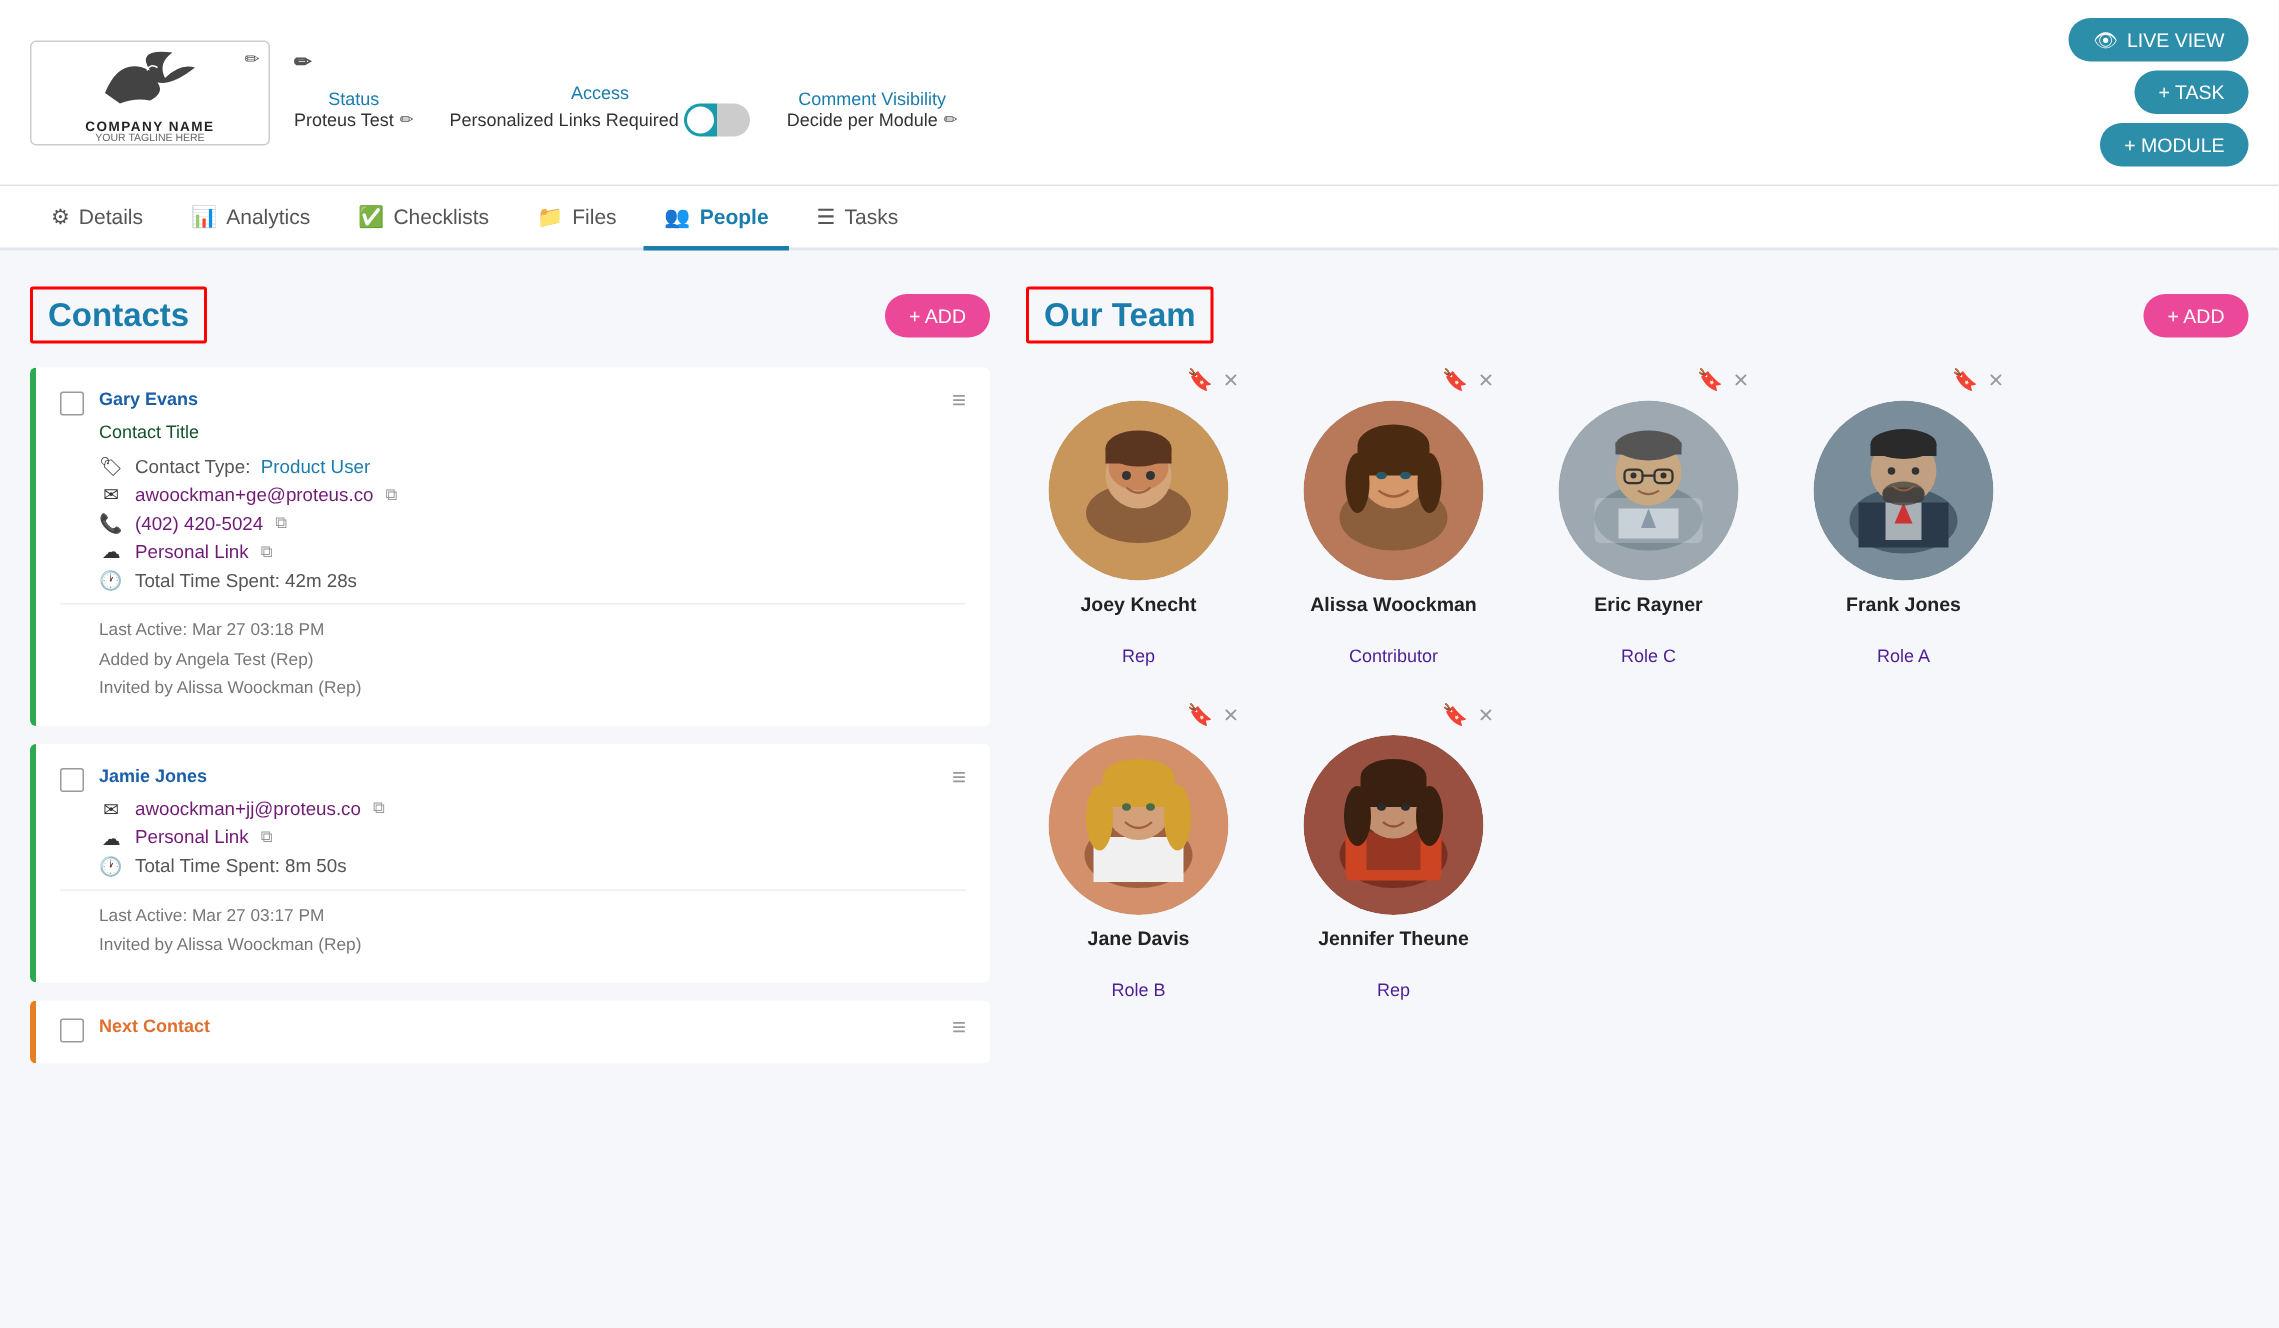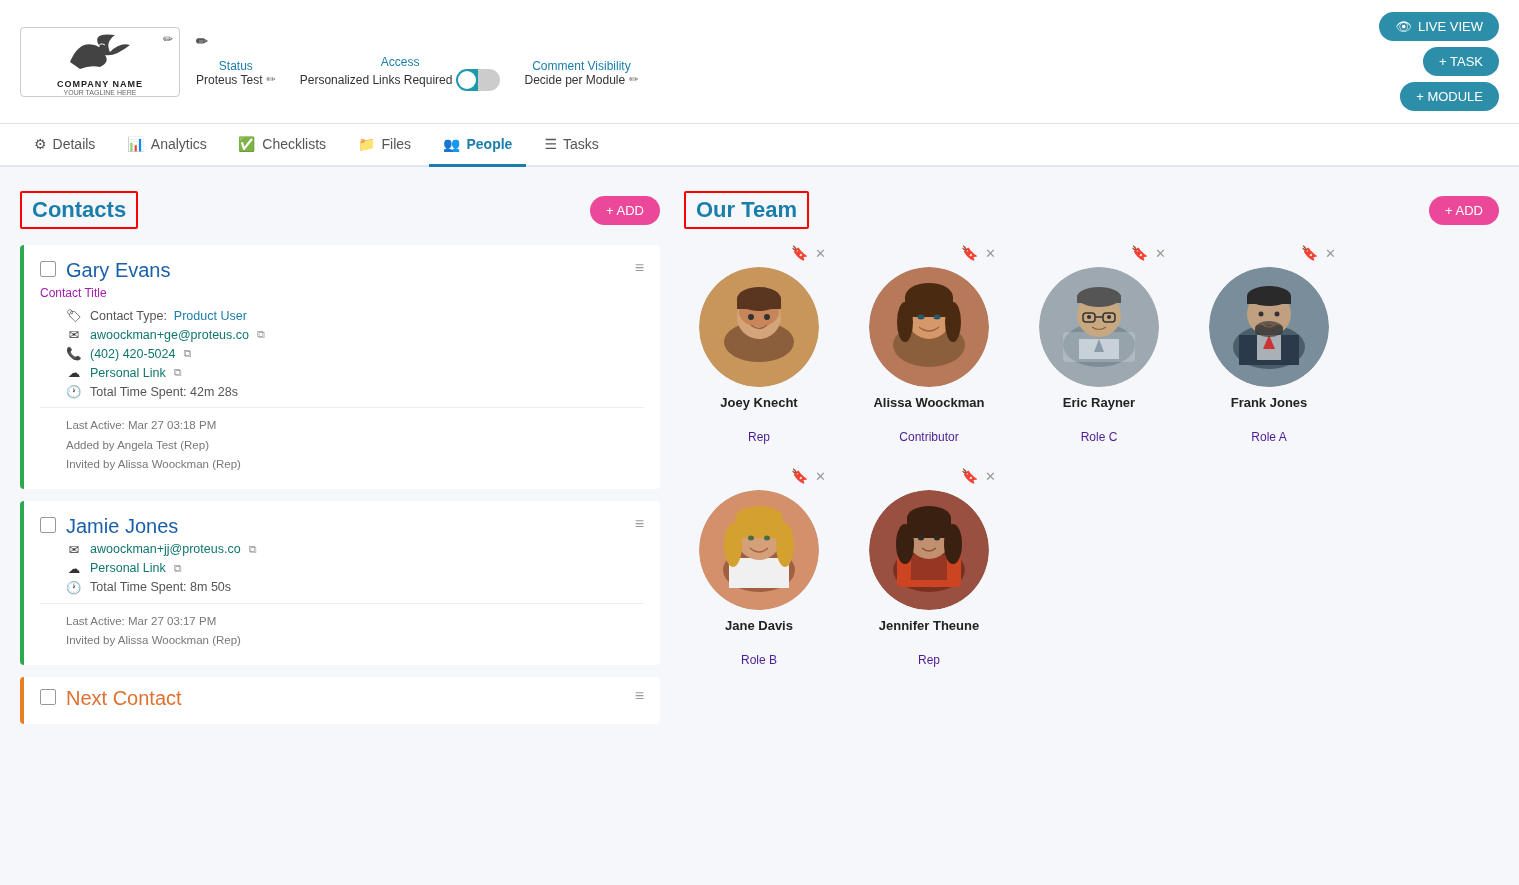--- a/index.html
+++ b/index.html
@@ -244,48 +244,49 @@
     }
     .contact-checkbox {
       width: 16px;
       height: 16px;
       border: 1.5px solid #999;
       border-radius: 2px;
       flex-shrink: 0;
       margin-top: 2px;
     }
     .contact-name {
-      font-size: 20px;
-      font-weight: 400;
+      font-size: 12px;
+      font-weight: 700;
       color: #1a5fa8;
     }
     .contact-title {
       font-size: 12px;
-      color: #a21caf;
+      color: #14532d;
+      margin-left: 26px;
       margin-bottom: 8px;
     }
     .contact-details {
       margin-left: 26px;
       display: flex;
       flex-direction: column;
       gap: 4px;
     }
     .contact-row {
       display: flex;
       align-items: center;
       gap: 8px;
       font-size: 12.5px;
     }
     .contact-icon {
       width: 16px;
       text-align: center;
       flex-shrink: 0;
     }
     .contact-link {
-      color: #0f766e;
+      color: #701a75;
     }
     .contact-text {
       color: #555;
     }
     .copy-icon {
       font-size: 11px;
       color: #999;
       cursor: pointer;
     }
     .contact-divider {

